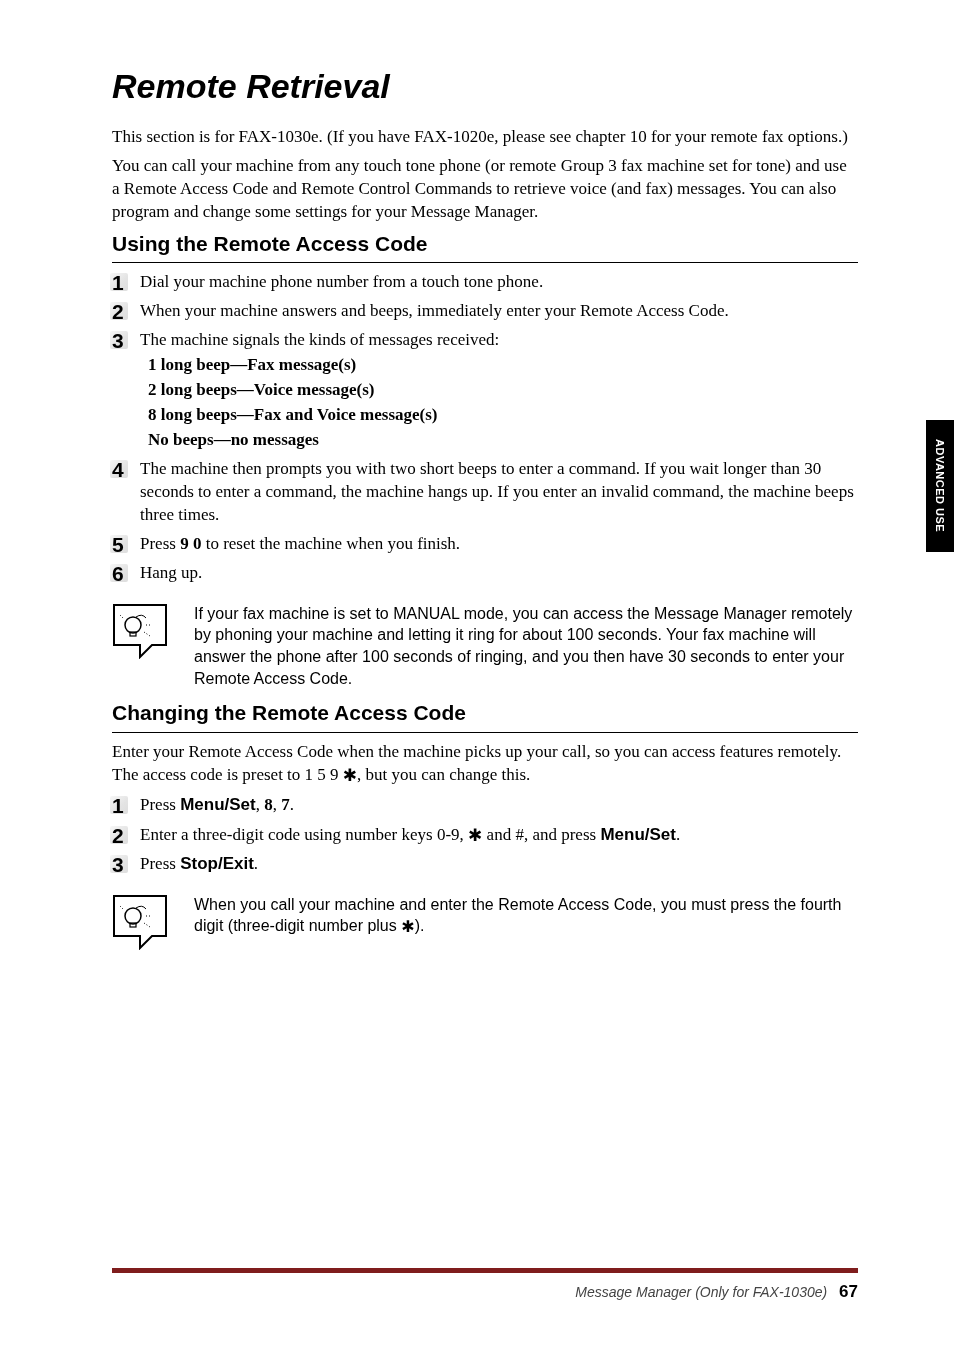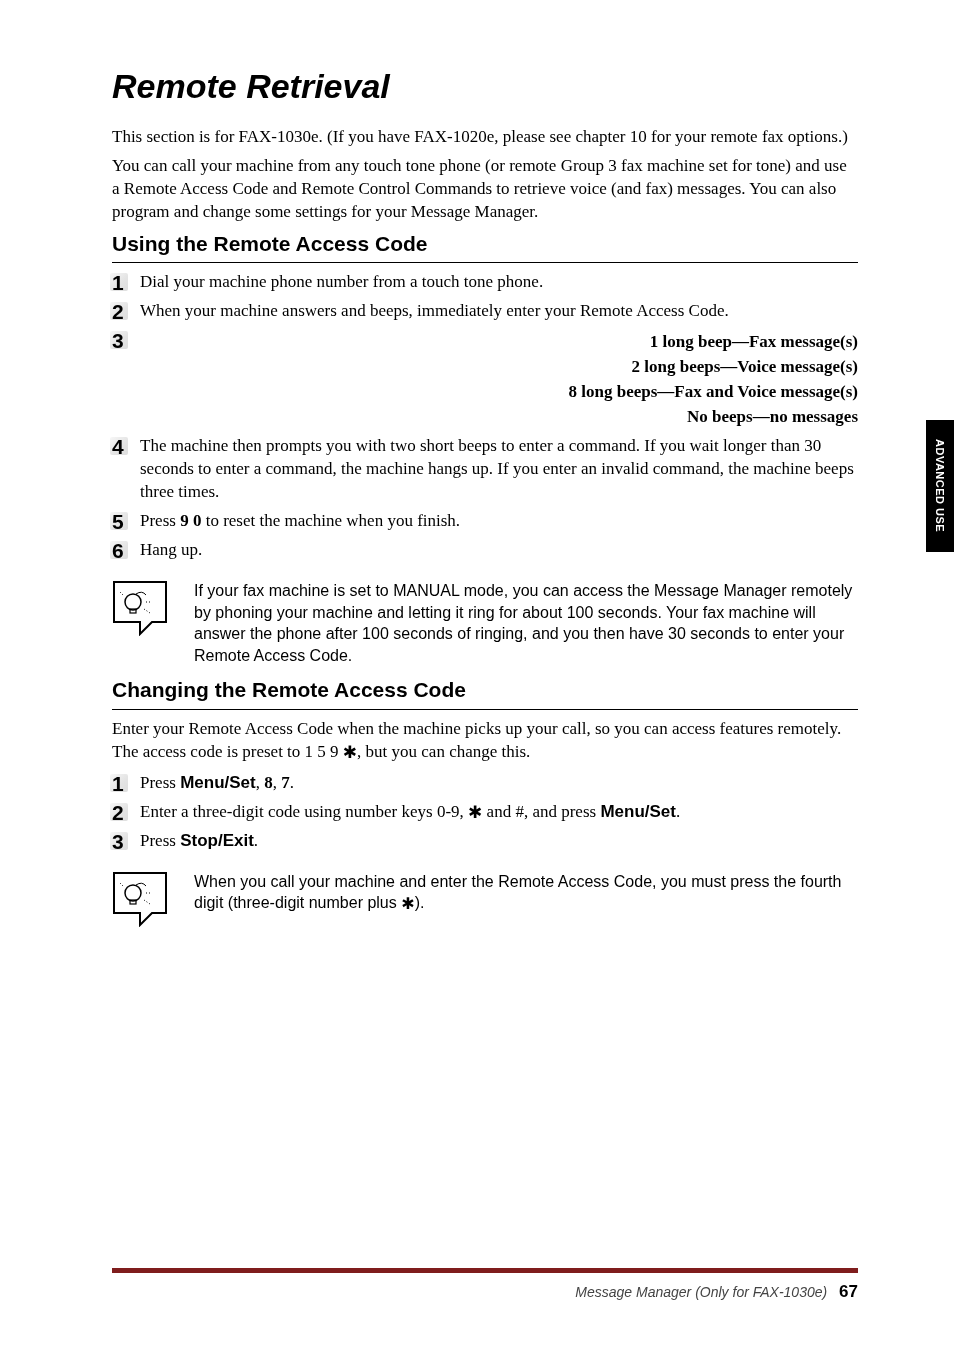--- a/index.html
+++ b/index.html
@@ -64,21 +64,20 @@
       z-index: -1;
       opacity: 0.35;
       border-radius: 2px;
     }
     .step-body {
       flex: 1;
     }
     .beeps {
       font-weight: bold;
       margin-left: 8px;
-      text-align: right;
     }
     .beeps div {
       margin-top: 2px;
     }
     .bold {
       font-weight: bold;
     }
     .note-box {
       display: flex;
       align-items: flex-start;
@@ -160,20 +159,21 @@
 </div>
 
 <div class="step">
   <div class="step-num">2</div>
   <div class="step-body">When your machine answers and beeps, immediately enter your Remote Access Code.</div>
 </div>
 
 <div class="step">
   <div class="step-num">3</div>
   <div class="step-body">
+    <div>The machine signals the kinds of messages received:</div>
     <div class="beeps">
       <div>1 long beep—Fax message(s)</div>
       <div>2 long beeps—Voice message(s)</div>
       <div>8 long beeps—Fax and Voice message(s)</div>
       <div>No beeps—no messages</div>
     </div>
   </div>
 </div>
 
 <div class="step">

